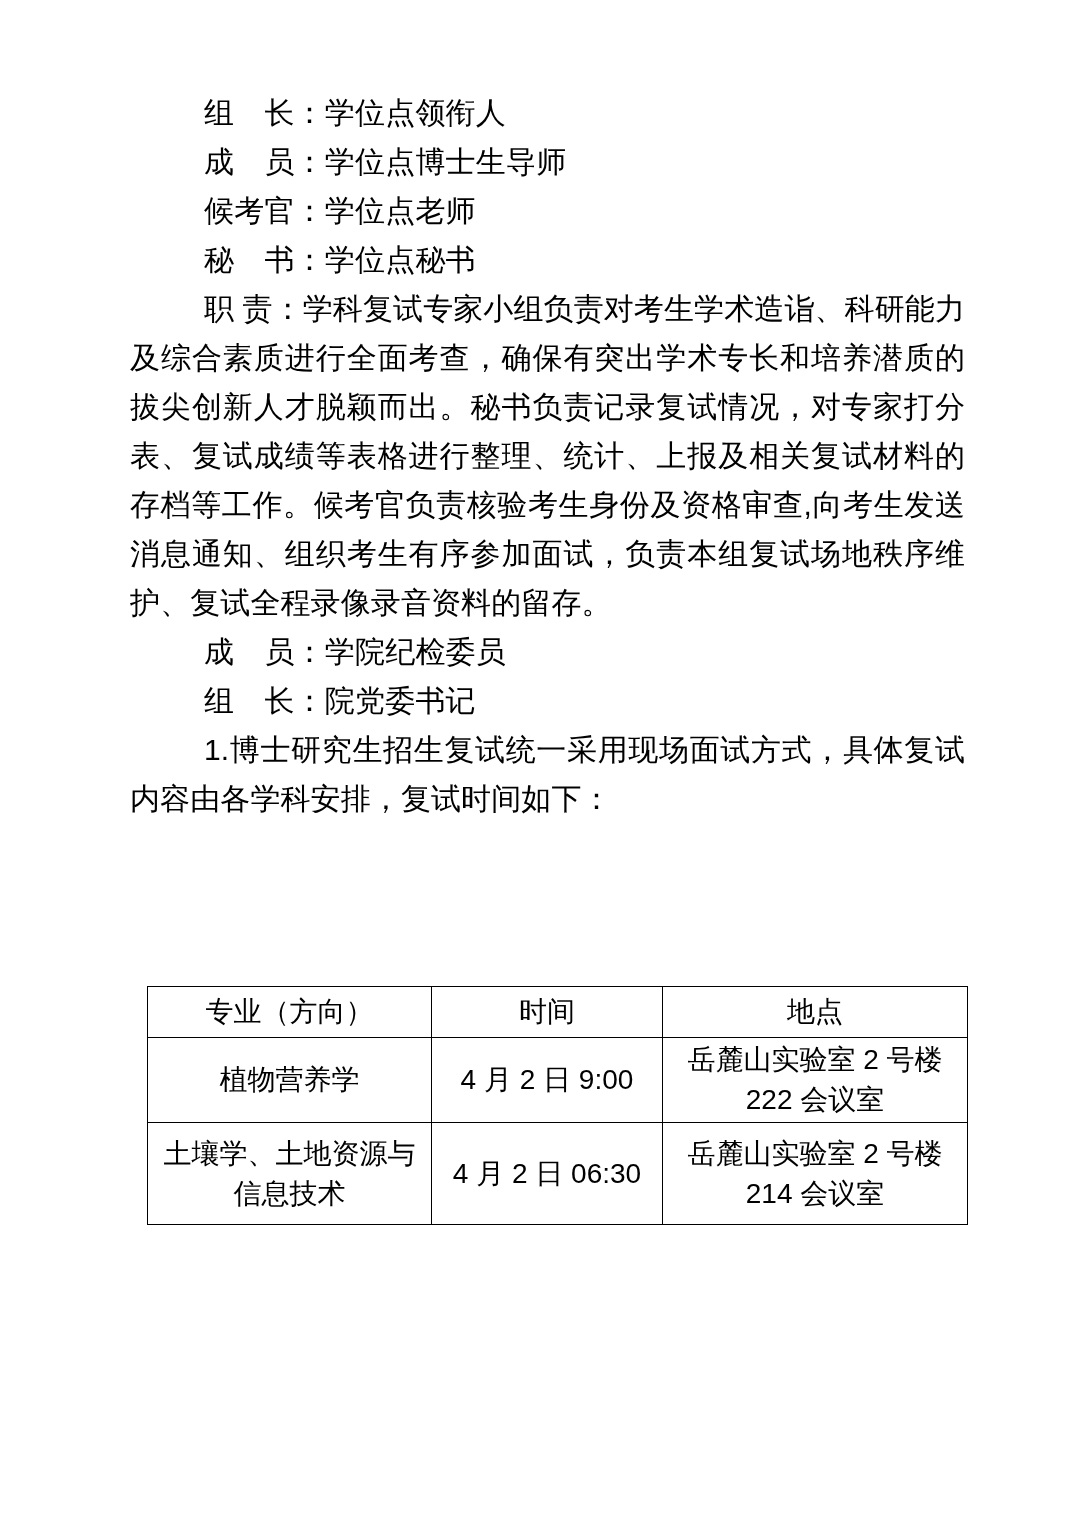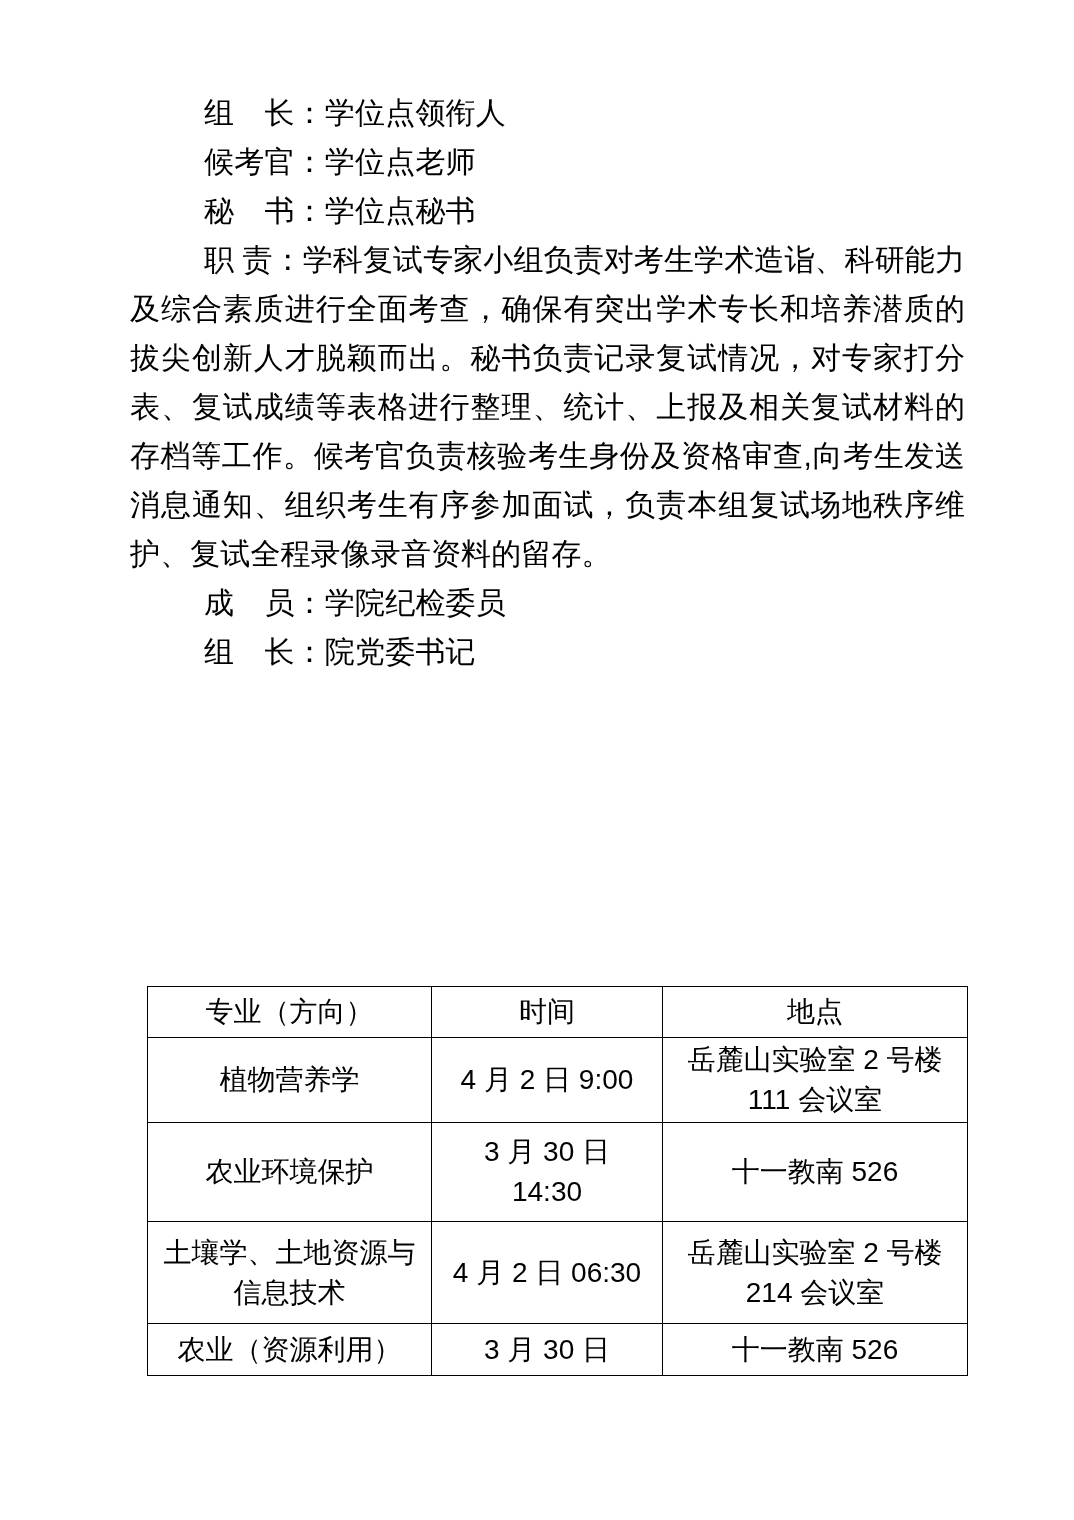--- a/index.html
+++ b/index.html
@@ -93,20 +93,23 @@
 <body>
 
 <div class="page">
 
   <div class="content">
 
     <div class="line indent-2">
       <span>组　长：</span><span>学位点领衔人</span>
     </div>
 
+    <div class="line indent-2">
+      <span>成　员：</span><span>学位点博士生导师</span>
+    </div>
 
     <div class="line indent-2">
       <span>候考官：</span><span>学位点老师</span>
     </div>
 
     <div class="line indent-2">
       <span>秘　书：</span><span>学位点秘书</span>
     </div>
 
     <div class="para"><span class="para-indent"></span><span>职 责：</span><span>学科复试专家小组负责对考生学术造诣、科研能力及综合素质进行全面考查，确保有突出学术专长和培养潜质的拔尖创新人才脱颖而出。秘书负责记录复试情况，对专家打分表、复试成绩等表格进行整理、统计、上报及相关复试材料的存档等工作。候考官负责核验考生身份及资格审查,向考生发送消息通知、组织考生有序参加面试，负责本组复试场地秩序维护、复试全程录像录音资料的留存。</span></div>
@@ -115,20 +118,21 @@
     <div class="line indent-2">
       <span>成　员：</span><span>学院纪检委员</span>
     </div>
 
     <div class="line indent-2">
       <span>组　长：</span><span>院党委书记</span>
     </div>
 
 
 
+    <div class="para"><span class="para-indent"></span><span>1.博士研究生招生复试统一采用现场面试方式，具体复试内容由各学科安排，复试时间如下：</span></div>
 
   </div>
 
   <div class="tbl-wrap">
     <table class="sched">
       <colgroup>
         <col class="c1">
           <col class="c2">
           <col class="c3">
       </colgroup>
@@ -138,54 +142,39 @@
           <td>时间</td>
           <td>地点</td>
         </tr>
 
         <tr class="r-1">
           <td>植物营养学</td>
           <td>4 月 2 日 9:00</td>
           <td>
             <span class="cell-two-line">
               <span>岳麓山实验室 2 号楼</span>
-              <span>111 会议室</span>
+              <span>222 会议室</span>
             </span>
           </td>
         </tr>
 
-        <tr class="r-2">
-          <td>农业环境保护</td>
-          <td>
-            <span class="cell-two-line">
-              <span>3 月 30 日</span>
-              <span>14:30</span>
-            </span>
-          </td>
-          <td>十一教南 526</td>
-        </tr>
 
         <tr class="r-3">
           <td>
             <span class="cell-two-line">
               <span>土壤学、土地资源与</span>
               <span>信息技术</span>
             </span>
           </td>
           <td>4 月 2 日 06:30</td>
           <td>
             <span class="cell-two-line">
               <span>岳麓山实验室 2 号楼</span>
               <span>214 会议室</span>
             </span>
           </td>
         </tr>
 
-        <tr class="r-4">
-          <td>农业（资源利用）</td>
-          <td>3 月 30 日</td>
-          <td>十一教南 526</td>
-        </tr>
       </tbody>
     </table>
   </div>
 
 </div>
 
 </body></html>

